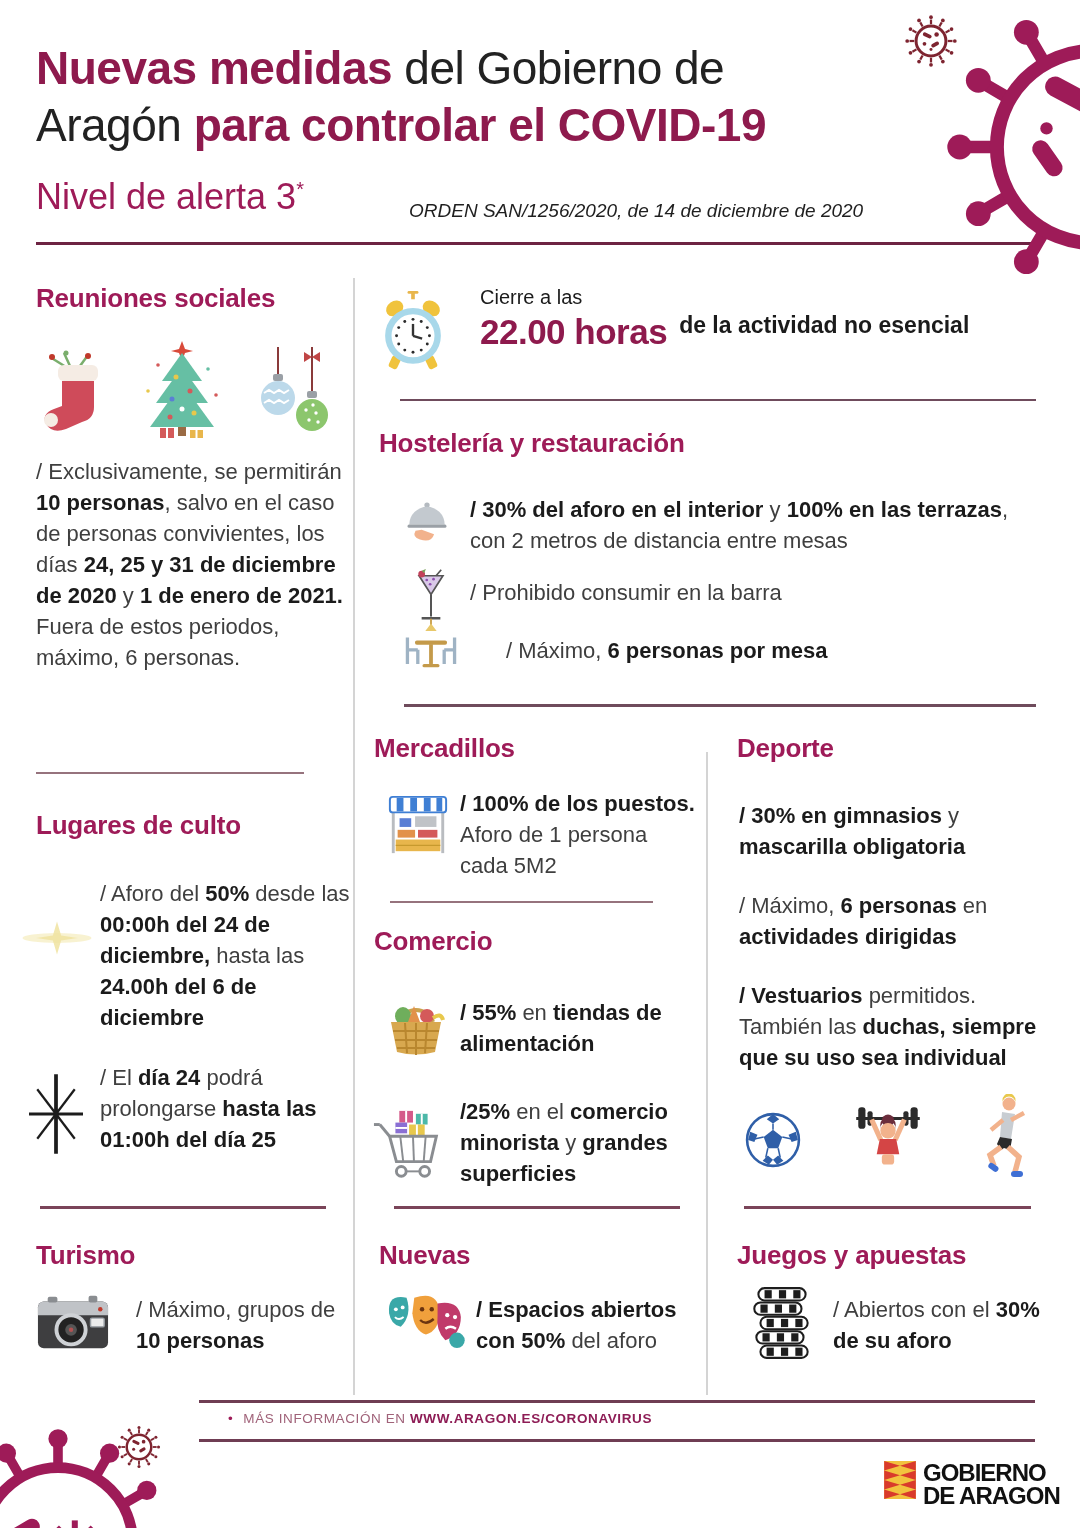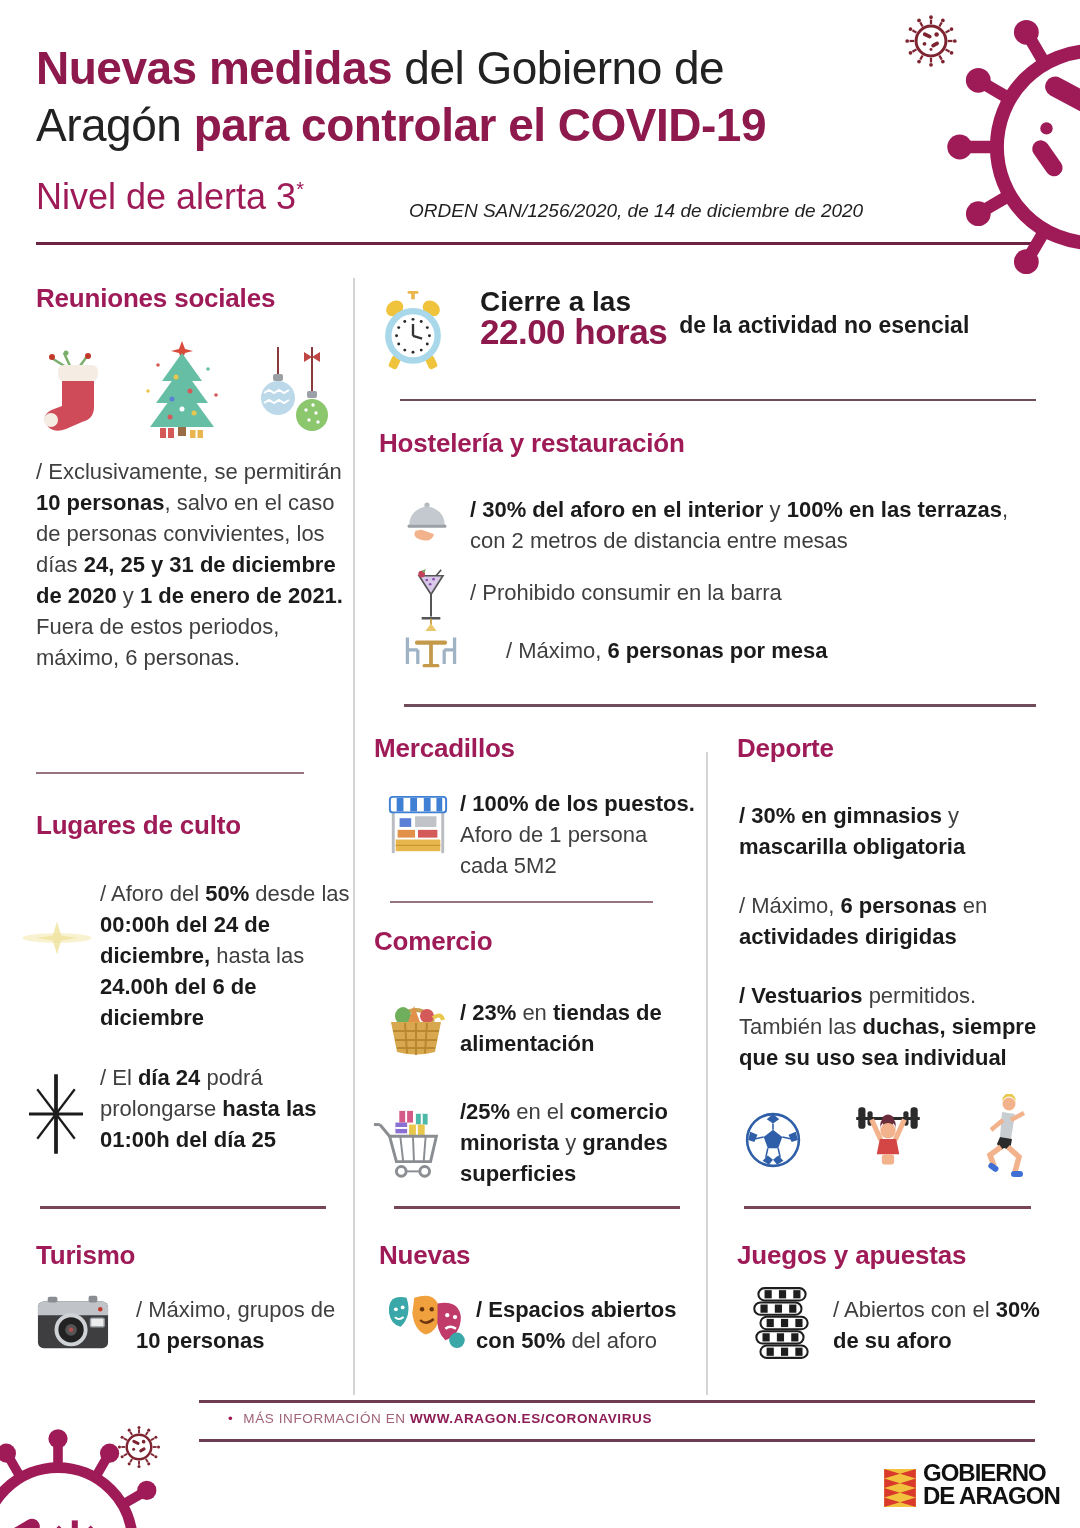--- a/index.html
+++ b/index.html
@@ -19,21 +19,21 @@
   .body-text .b{font-weight:700;color:var(--tb);}
   .body-text .r{font-weight:400;}
   .hline{position:absolute;}
   .vline{position:absolute;width:2px;background:#d4d4d4;}
   .title{font-size:46px;line-height:57px;letter-spacing:-0.5px;}
   .title .b{font-weight:700;color:var(--title);text-align:center;}
   .title .r{font-weight:400;color:#222;}
   .alert{font-size:36px;font-weight:400;color:var(--accent);}
   .alert sup{font-size:20px;}
   .order{font-size:19px;font-style:italic;color:#1f1f1f;}
-  .cierre-intro{font-size:28px;font-weight:700;color:var(--tb);}
+  .cierre-intro{font-size:20px;font-weight:400;color:var(--tb);}
   .cierre-time{font-size:35px;font-weight:700;color:var(--title);letter-spacing:-0.5px;}
   .cierre-rest{font-size:23px;font-weight:700;color:var(--tb);}
   .foot-info{font-size:13.5px;letter-spacing:0.6px;}
   .foot-info .bullet{color:var(--accent);margin-right:10px;}
   .foot-info .pre{color:#a06279;font-weight:400;}
   .foot-info .url{color:#8e1d56;font-weight:700;}
   .logo-text{font-size:24px;line-height:23px;font-weight:700;color:#111;letter-spacing:-1px;}
 </style>
 </head>
 <body>
@@ -354,21 +354,21 @@
   <path d="M50,22 Q58,16 60,24" fill="none" stroke="#e8c84c" stroke-width="4"></path>
   <path d="M8,26 L58,26 L52,56 Q33,61 14,56 Z" fill="#d8a84f"></path>
   <line x1="10" y1="35" x2="56" y2="35" stroke="#b9872f" stroke-width="2"></line>
   <line x1="12" y1="44" x2="54" y2="44" stroke="#b9872f" stroke-width="2"></line>
   <line x1="14" y1="52" x2="52" y2="52" stroke="#b9872f" stroke-width="2"></line>
   <line x1="22" y1="27" x2="24" y2="57" stroke="#b9872f" stroke-width="2"></line>
   <line x1="33" y1="27" x2="33" y2="59" stroke="#b9872f" stroke-width="2"></line>
   <line x1="44" y1="27" x2="42" y2="57" stroke="#b9872f" stroke-width="2"></line>
 </svg>
 <div class="abs body-text" style="left:460px;top:997px;width:250px;">
-  <span class="b">/ 23%</span><span class="r"> en </span><span class="b">tiendas de alimentación</span>
+  <span class="b">/ 55%</span><span class="r"> en </span><span class="b">tiendas de alimentación</span>
 </div>
 
 <svg class="abs" style="left:372px;top:1104px;" width="80" height="84" viewBox="0 0 82 84">
   <rect x="28" y="6" width="14" height="12" fill="#d45a8a"></rect>
     <line x1="35" y1="6" x2="35" y2="18" stroke="#fff" stroke-width="2"></line>
   <rect x="45" y="9" width="12" height="11" fill="#4cb8a8"></rect>
     <line x1="51" y1="9" x2="51" y2="20" stroke="#fff" stroke-width="2"></line>
   <rect x="24" y="18" width="12" height="11" fill="#8a6fd4"></rect>
     <line x1="24" y1="23.5" x2="36" y2="23.5" stroke="#fff" stroke-width="2"></line>
   <rect x="38" y="20" width="16" height="11" fill="#e8c84c"></rect>
@@ -581,21 +581,21 @@
   </g>
   <circle cx="30" cy="30" r="16" fill="#fff" stroke="#7e2430" stroke-width="3.2"></circle>
   <g fill="#7e2430">
     <rect x="21" y="22" width="10" height="4" rx="2" transform="rotate(25 26 24)"></rect>
     <rect x="30" y="32" width="9" height="4" rx="2" transform="rotate(-30 34 34)"></rect>
     <circle cx="36" cy="23" r="2.4"></circle>
       <circle cx="23" cy="33" r="2"></circle>
   </g>
 </svg>
 
-<div class="abs" style="left:884px;top:1461px;display:flex;gap:7px;align-items:flex-end;">
+<div class="abs" style="left:884px;top:1461px;display:flex;gap:7px;align-items:flex-start;">
   <svg width="32" height="38" viewBox="0 0 40 48">
     <rect x="0" y="0" width="40" height="48" fill="#f2c23e"></rect>
     <polygon points="0,0 20,6 0,12" fill="#d93a2b"></polygon>
       <polygon points="40,0 20,6 40,12" fill="#d93a2b"></polygon>
     <polygon points="0,12 20,18 0,24" fill="#d93a2b"></polygon>
       <polygon points="40,12 20,18 40,24" fill="#d93a2b"></polygon>
     <polygon points="0,24 20,30 0,36" fill="#d93a2b"></polygon>
       <polygon points="40,24 20,30 40,36" fill="#d93a2b"></polygon>
     <polygon points="0,36 20,42 0,48" fill="#d93a2b"></polygon>
       <polygon points="40,36 20,42 40,48" fill="#d93a2b"></polygon>

